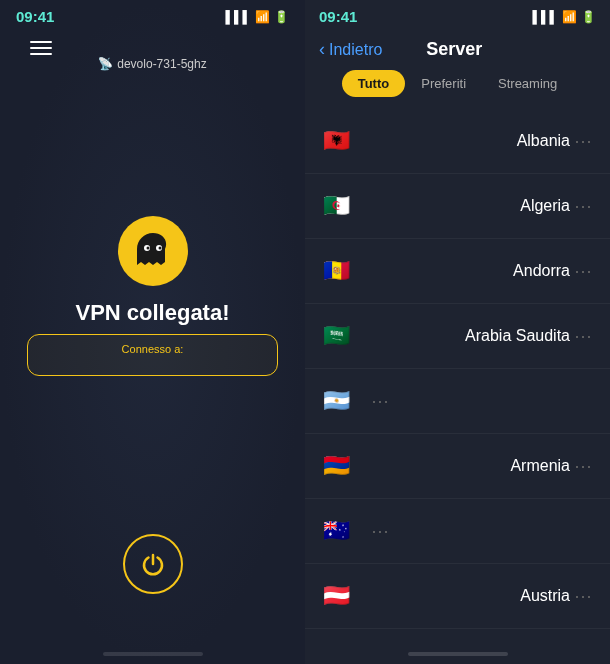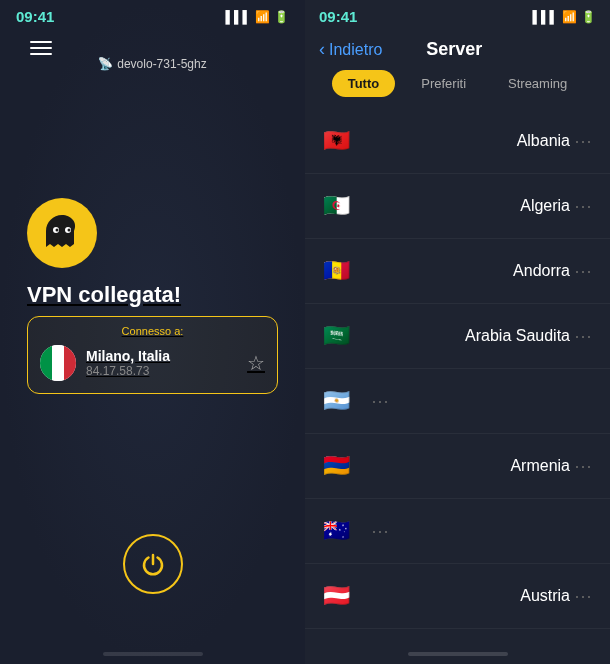--- a/index.html
+++ b/index.html
@@ -74,25 +74,24 @@
       height: 2px;
       background: #fff;
       border-radius: 2px;
     }
 
     .left-content {
       position: relative;
       z-index: 2;
       display: flex;
       flex-direction: column;
-      align-items: flex-start;
+      align-items: center;
       flex: 1;
       justify-content: center;
       margin-top: -20px;
-      text-decoration: underline;
     }
 
     .ghost-logo {
       width: 70px;
       height: 70px;
       background: #f5c518;
       border-radius: 50%;
       display: flex;
       align-items: center;
       justify-content: center;
@@ -232,21 +231,21 @@
 
     .header-title {
       color: #fff;
       font-size: 18px;
       font-weight: 700;
     }
 
     .filter-tabs {
       display: flex;
       justify-content: center;
-      gap: 10px;
+      gap: 0;
       padding: 0 14px 12px;
       background: #1e2330;
     }
 
     .filter-tab {
       padding: 6px 16px;
       border-radius: 20px;
       font-size: 13px;
       cursor: pointer;
       color: #aaa;
@@ -375,33 +374,20 @@
         <circle cx="28" cy="19" r="3" fill="white"></circle>
         <circle cx="17" cy="19" r="1.5" fill="#1a1a1a"></circle>
         <circle cx="29" cy="19" r="1.5" fill="#1a1a1a"></circle>
       </svg>
     </div>
 
     <div class="vpn-status-text">VPN collegata!</div>
 
     <div class="connection-box">
       <div class="connection-label">Connesso a:</div>
-      <div class="connection-details">
-
-        <div class="italy-flag">
-          <div class="flag-stripe" style="background:#009246;"></div>
-          <div class="flag-stripe" style="background:#fff;"></div>
-          <div class="flag-stripe" style="background:#CE2B37;"></div>
-        </div>
-        <div class="connection-info">
-          <div class="connection-city">Milano, Italia</div>
-          <div class="connection-ip">84.17.58.73</div>
-        </div>
-        <div class="star-btn">☆</div>
-      </div>
     </div>
   </div>
 
   <div class="power-btn-wrap">
     <button class="power-btn">
       <svg width="24" height="24" viewBox="0 0 24 24" fill="none">
         <path d="M12 3v9" stroke="#f5c518" stroke-width="2.5" stroke-linecap="round"></path>
         <path d="M7.5 5.5A9 9 0 1 0 16.5 5.5" stroke="#f5c518" stroke-width="2.5" stroke-linecap="round" fill="none"></path>
       </svg>
     </button>

